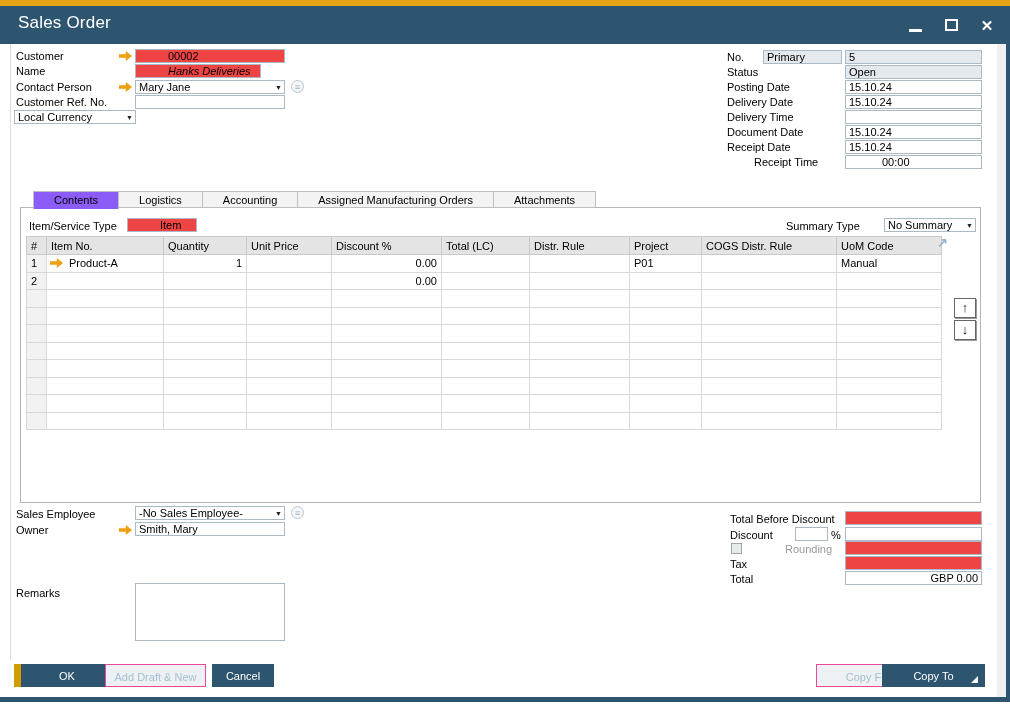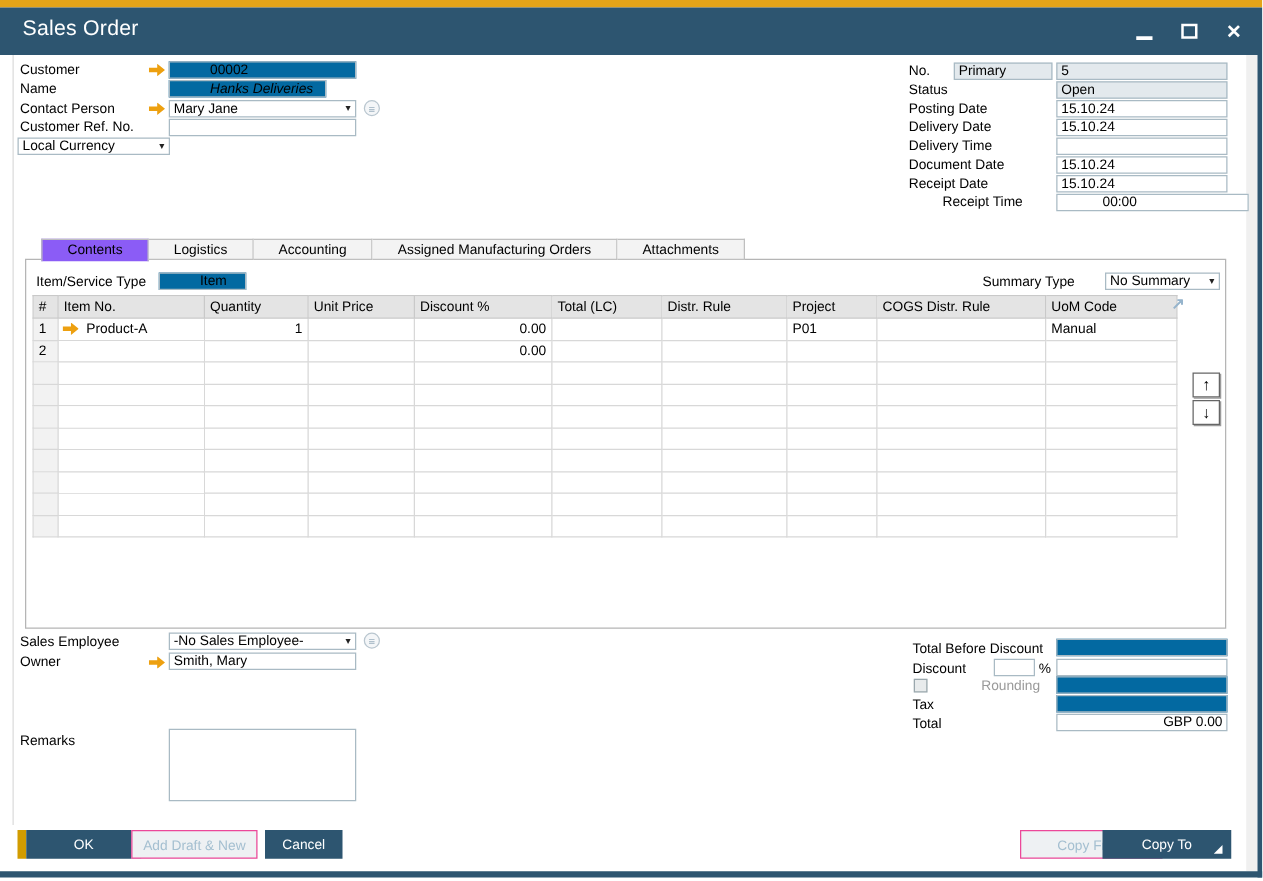--- a/index.html
+++ b/index.html
@@ -17,21 +17,21 @@
   .max-glyph{width:13px;height:12px;border:2px solid #fff;}
   .close-glyph{color:#fff;font-size:15px;font-weight:bold;line-height:1;}
   .right-border{right:0;top:44px;width:4px;height:658px;background:#2d5570;}
   .bottom-border{left:0;top:697px;width:1010px;height:5px;background:#2d5570;}
   .right-gutter{left:997px;top:44px;width:9px;height:653px;background:#f0f0f0;}
   .left-line{left:10px;top:44px;width:1px;height:616px;background:#dcdcdc;}
   
   .lbl{position:absolute;line-height:14px;white-space:nowrap;}
   .fld{position:absolute;height:14px;line-height:13px;border:1px solid #a9bac4;background:#fff;
        padding:0 3px;white-space:nowrap;overflow:hidden;}
-  .ro{background:#0369a1;padding-left:32px;}
+  .ro{background:#ef4444;padding-left:32px;}
   .roblue{background:#e3e9ed;}
   .dd{padding-right:14px;}
   .caret{position:absolute;right:2px;top:2px;font-size:7px;color:#222;line-height:9px;}
   .link-arrow{position:absolute;width:13px;height:10px;background:#eda010;
       clip-path:polygon(0 32%,52% 32%,52% 0,100% 50%,52% 100%,52% 68%,0 68%);}
   .circle-icon{position:absolute;width:13px;height:13px;border:1px solid #b9c6cf;border-radius:50%;
       color:#9cb1bf;font-size:9px;line-height:12px;text-align:center;background:#f4f6f8;}
   
   .tabs{position:absolute;left:33px;top:191px;display:flex;z-index:3;}
   .tab{height:17px;padding:0 20px;border:1px solid #bfbfbf;border-left:none;background:#f3f3f3;
@@ -129,21 +129,21 @@
   <span class="lbl" style="left:727px;top:110px;">Delivery Time</span>
   <div class="fld" style="left:845px;top:110px;width:137px;"></div>
 
   <span class="lbl" style="left:727px;top:125px;">Document Date</span>
   <div class="fld" style="left:845px;top:125px;width:137px;">15.10.24</div>
 
   <span class="lbl" style="left:727px;top:140px;">Receipt Date</span>
   <div class="fld" style="left:845px;top:140px;width:137px;">15.10.24</div>
 
   <span class="lbl" style="left:727px;top:155px;margin-left:27px;">Receipt Time</span>
-  <div class="fld" style="left:845px;top:155px;width:154px;padding-left:36px;">00:00</div>
+  <div class="fld" style="left:845px;top:155px;width:137px;padding-left:36px;">00:00</div>
 
   <div class="tabs">
     <div class="tab active">Contents</div>
     <div class="tab">Logistics</div>
     <div class="tab">Accounting</div>
     <div class="tab">Assigned Manufacturing Orders</div>
     <div class="tab">Attachments</div>
   </div>
 
   <div class="tab-pane">

